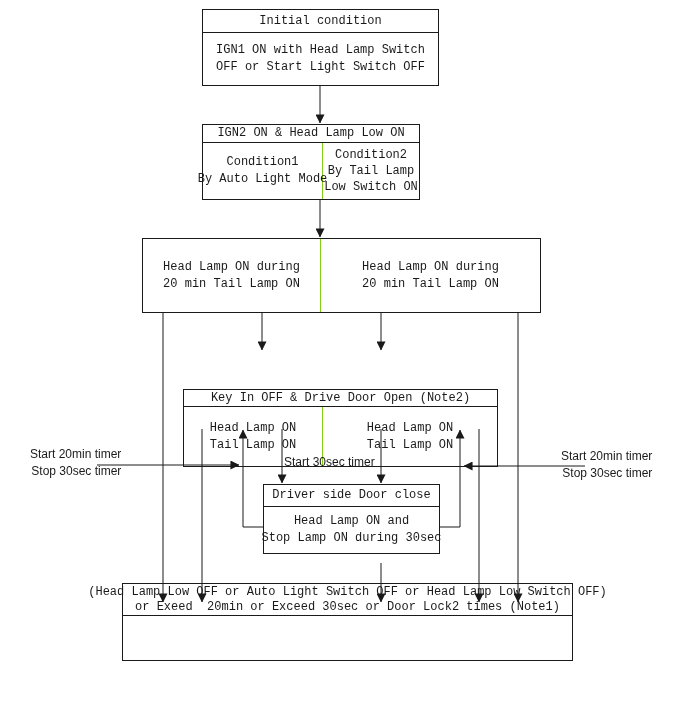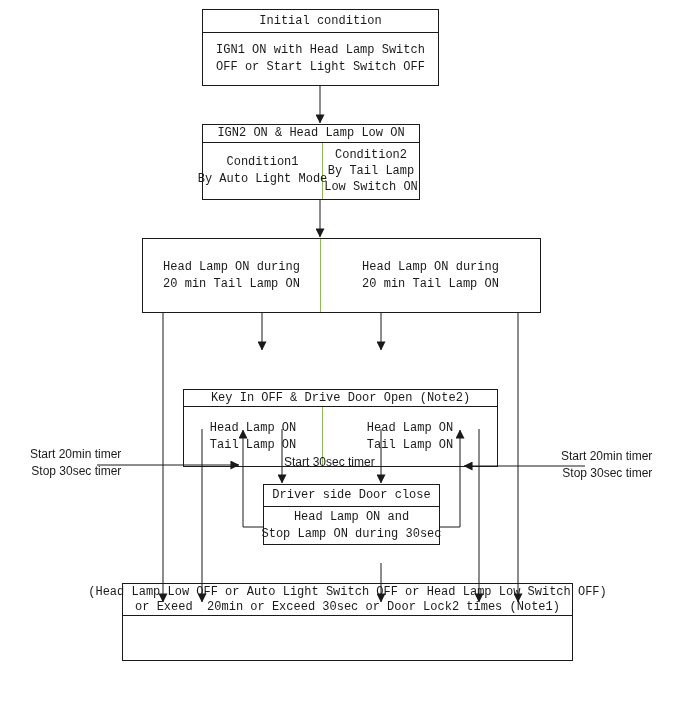--- a/index.html
+++ b/index.html
@@ -110,21 +110,21 @@
   <div class="box" style="left:183px; top:351px; width:315px; height:78px;margin-top:38px;">
     <div class="hdr" style="height:16px;">Key In OFF &amp; Drive Door Open (Note2)</div>
     <div class="cells">
       <div class="cell split" style="width:139px;">Head Lamp ON
 Tail Lamp ON</div>
       <div class="cell grow">Head Lamp ON
 Tail Lamp ON</div>
     </div>
   </div>
 
-  <div class="box" style="left:263px; top:484px; width:177px; height:61px;">
+  <div class="box" style="left:263px; top:484px; width:177px; height:70px;">
     <div class="hdr" style="height:21px;">Driver side Door close</div>
     <div class="bdy">Head Lamp ON and
 Stop Lamp ON during 30sec</div>
   </div>
 
   <div class="box" style="left:122px; top:583px; width:451px; height:78px;">
     <div class="hdr" style="height:31px;">(Head Lamp Low OFF or Auto Light Switch OFF or Head Lamp Low Switch OFF)
 or Exeed  20min or Exceed 30sec or Door Lock2 times (Note1)</div>
   </div>
 

